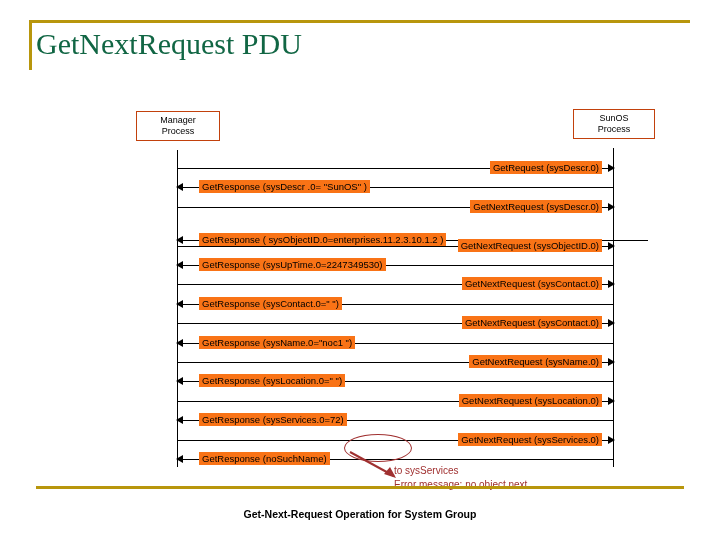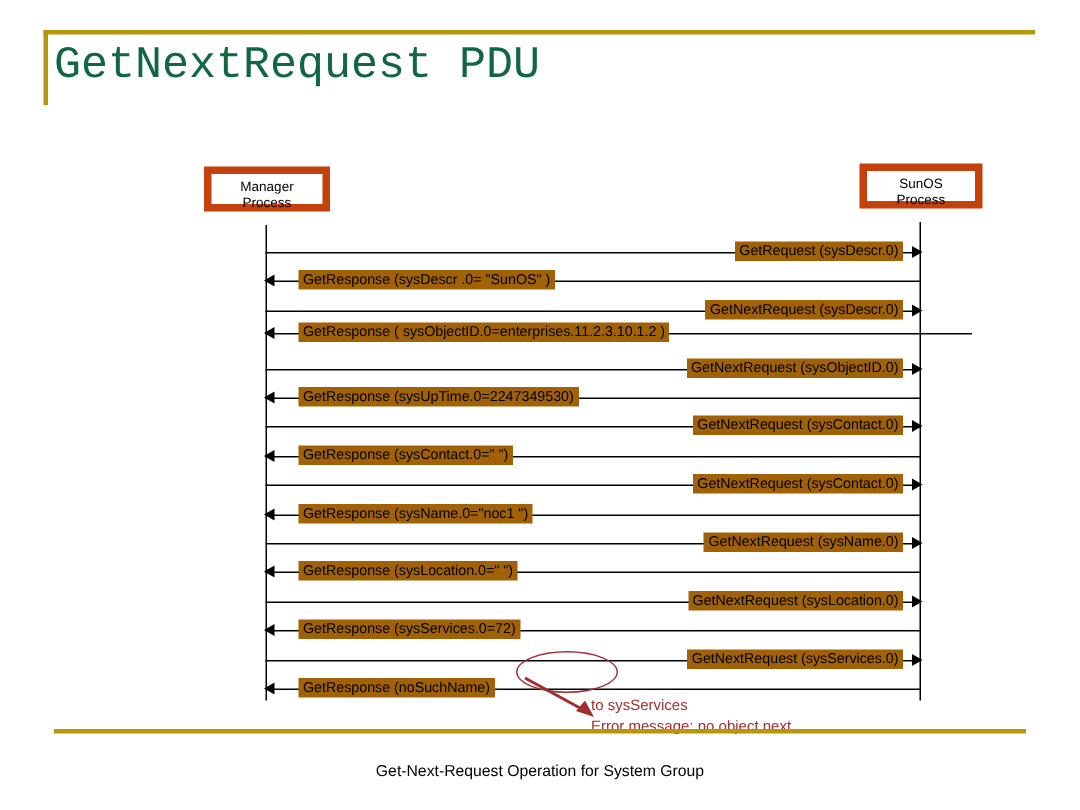--- a/index.html
+++ b/index.html
@@ -46,36 +46,36 @@
     height: 3px;
     background: #b8960c;
   }
   .page-title {
     position: absolute;
     left: 36px;
     top: 25px;
     font-size: 30px;
     line-height: 38px;
     color: #116644;
-    font-family: Liberation Mono, monospace;
+    font-family: Liberation Serif, serif;
     letter-spacing: 0px;
     white-space: nowrap;
   }
 
   
   .diagram {
     position: absolute;
     left: 0;
     top: 0;
     width: 720px;
     height: 540px;
   }
   .proc-box {
     position: absolute;
-    border: 5px solid #c2410c;
+    border: 1px solid #c2410c;
     background: #ffffff;
     font-size: 9px;
     line-height: 11px;
     color: #000000;
     text-align: center;
     padding-top: 3px;
     box-sizing: border-box;
     font-family: "Liberation Sans", sans-serif;
   }
   .proc-manager {
@@ -133,21 +133,21 @@
     right: -1px;
     border-left: 7px solid #000000;
   }
   .msg.to-mgr .head {
     left: -1px;
     border-right: 7px solid #000000;
   }
   .msg .label {
     position: absolute;
     top: -1px;
-    background: #a16207;
+    background: #f97316;
     padding: 0 3px;
     font-size: 9.5px;
     line-height: 13px;
     color: #000000;
     white-space: nowrap;
     font-family: "Liberation Sans", sans-serif;
   }
   .msg.to-agent .label {
     right: 12px;
   }
@@ -186,20 +186,21 @@
   }
   .caption {
     position: absolute;
     left: 0;
     top: 508px;
     width: 720px;
     text-align: center;
     font-size: 10.5px;
     color: #000000;
     font-family: "Liberation Sans", sans-serif;
+    font-weight: bold;
   }
 </style>
 </head>
 <body>
 
 <div class="slide">
 
   <div class="rule-top"></div>
   <div class="rule-left"></div>
 
@@ -229,21 +230,21 @@
         <div class="msg to-mgr" style="top: 181.4px;">
           <div class="line"></div>
           <div class="head"></div>
           <div class="label">GetResponse (sysDescr .0= "SunOS" )</div>
         </div>
         <div class="msg to-agent" style="top: 200.8px; text-align: center;">
           <div class="line"></div>
           <div class="head"></div>
           <div class="label">GetNextRequest (sysDescr.0)</div>
         </div>
-        <div class="msg to-mgr" style="top: 216px; padding-left: 34px;">
+        <div class="msg to-mgr" style="top: 234px; padding-left: 34px;">
           <div class="line"></div>
           <div class="head"></div>
           <div class="label">GetResponse ( sysObjectID.0=enterprises.11.2.3.10.1.2 )</div>
         </div>
         <div class="msg to-agent" style="top: 239.6px;">
           <div class="line"></div>
           <div class="head"></div>
           <div class="label">GetNextRequest (sysObjectID.0)</div>
         </div>
         <div class="msg to-mgr" style="top: 259px; text-align: right;">

